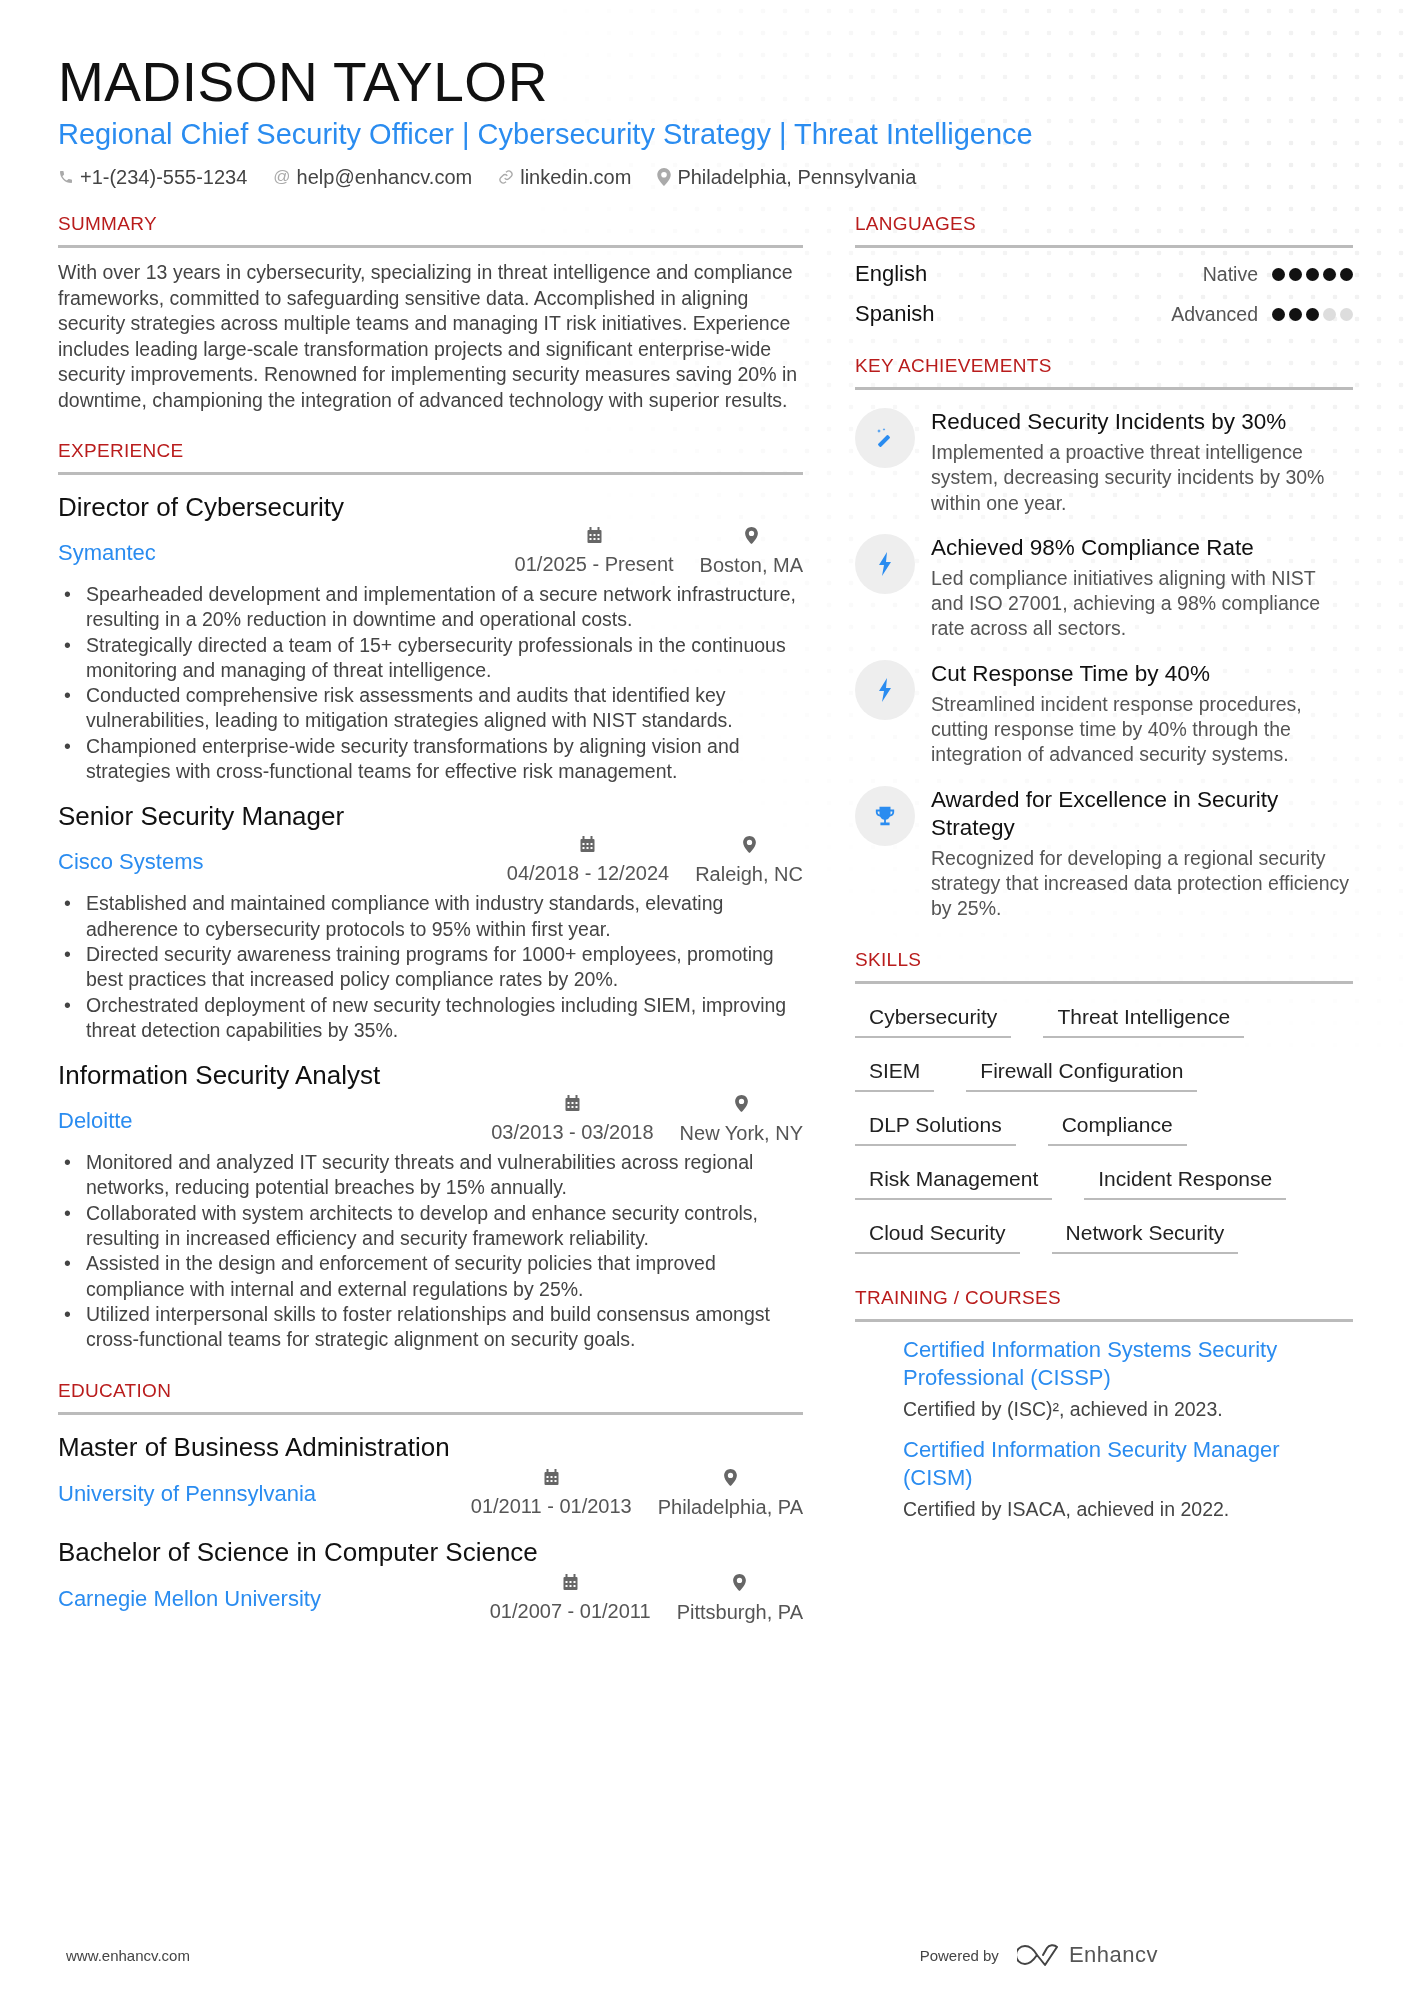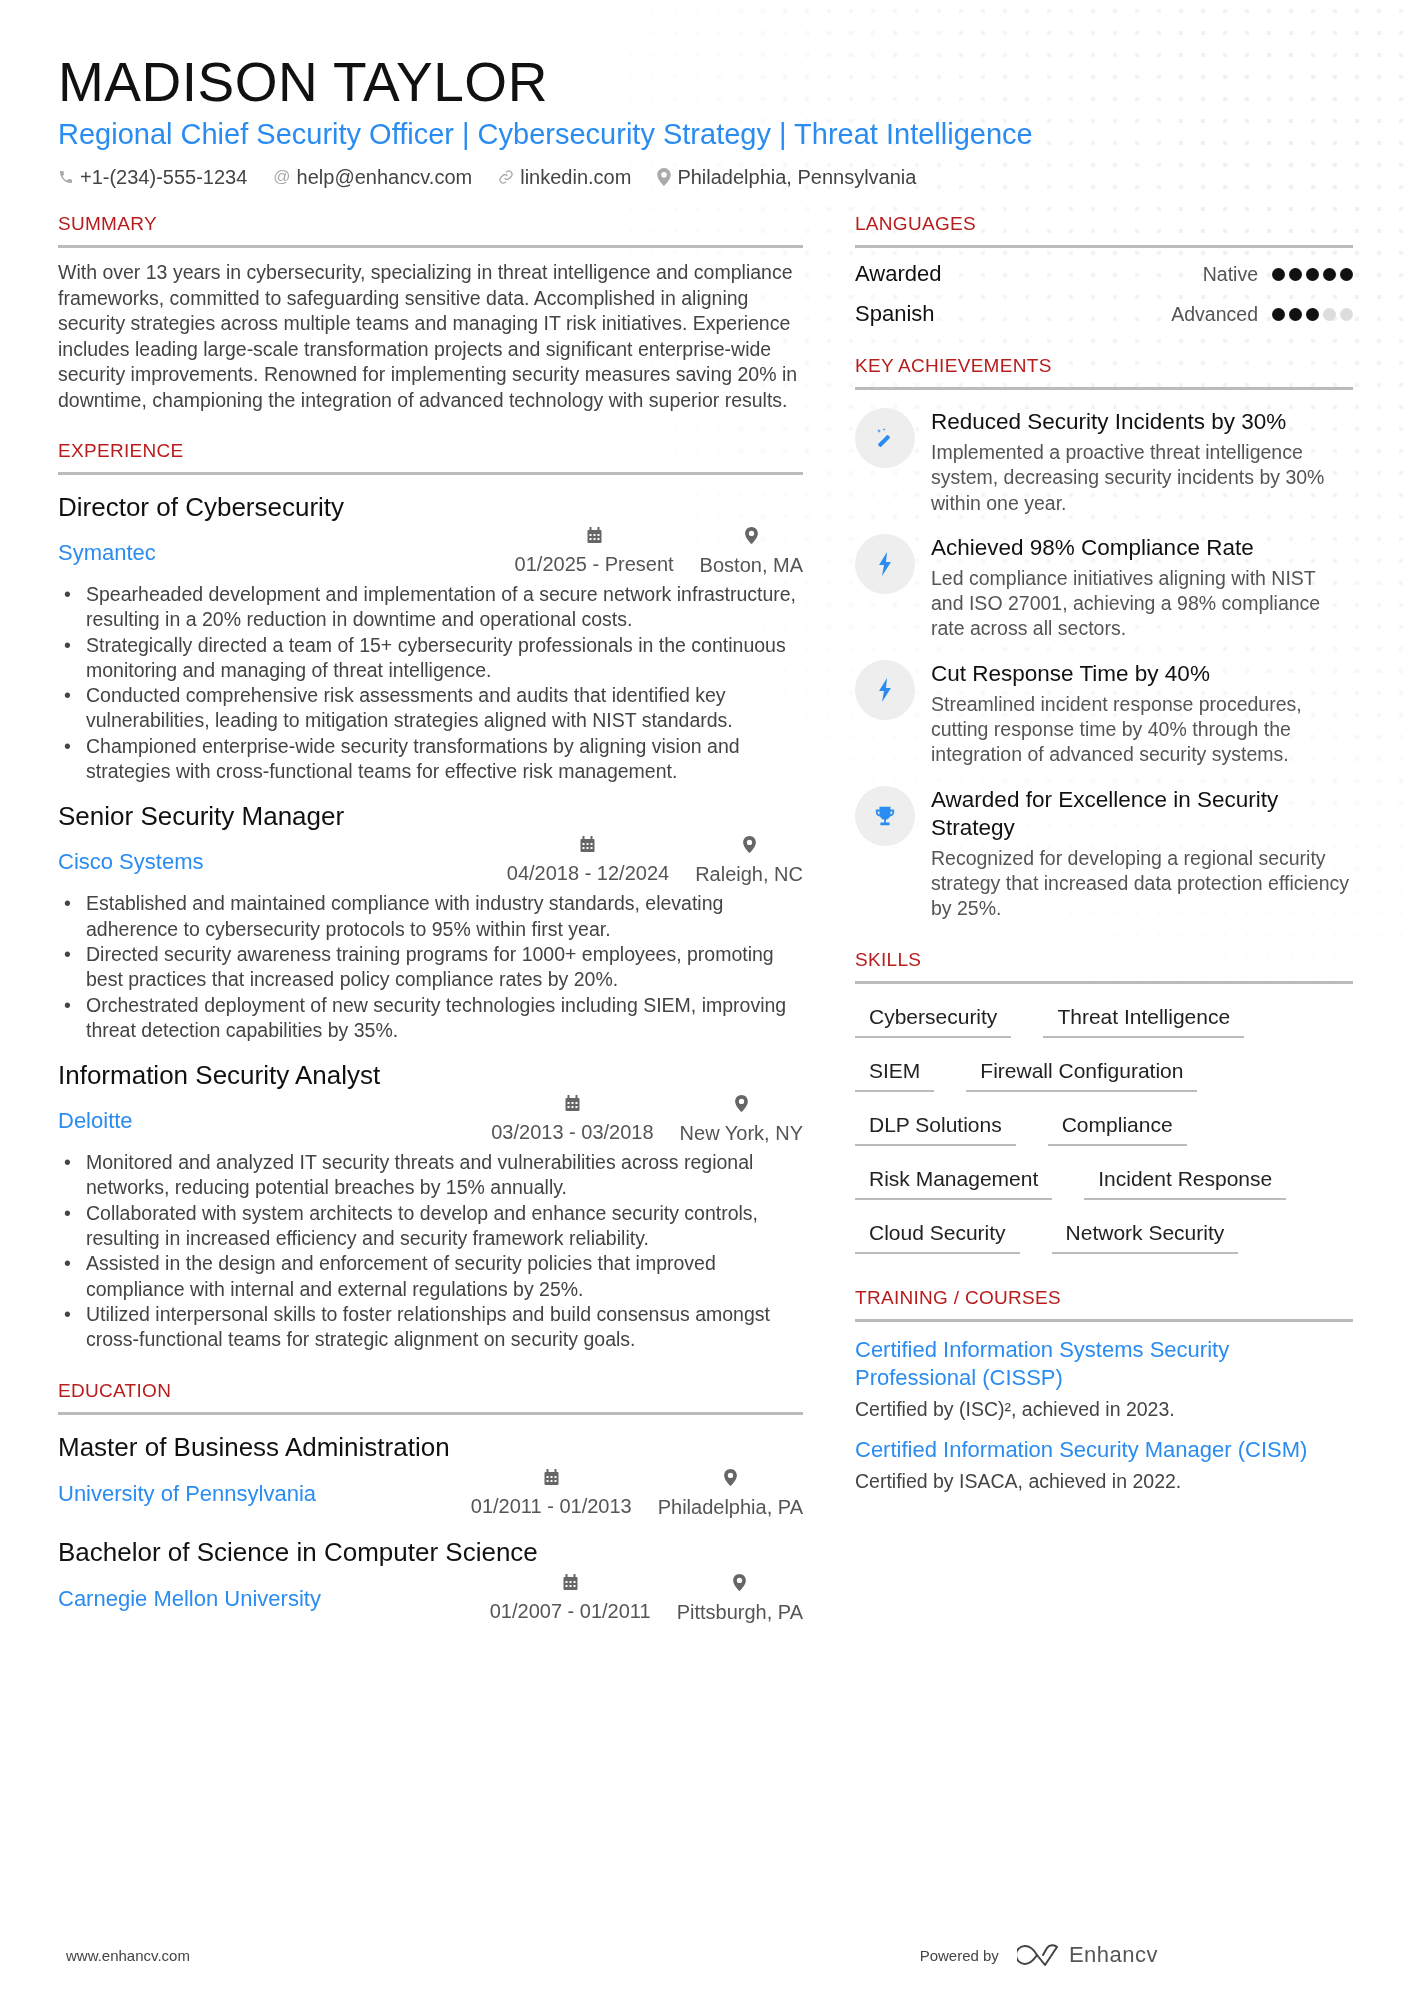--- a/index.html
+++ b/index.html
@@ -93,21 +93,21 @@
     .ach-body { margin-left: 16px; }
     .ach-title { font-size: 22.5px; color: #111; line-height: 28px; }
     .ach-desc { font-size: 19.5px; color: #555; line-height: 25.3px; margin-top: 4px; }
 
     .skills { display: flex; flex-wrap: wrap; gap: 0 32px; margin-top: 6px; }
     .skill {
       font-size: 21px; color: #222; padding: 14px 14px 6px 14px;
       border-bottom: 2px solid #bbb; margin-bottom: 6px; line-height: 26px;
     }
 
-    .course { margin-top: 14px; }
+    .course { margin-top: 14px; margin-left: 48px; }
     .course-title { font-size: 22px; color: #2a8cf0; line-height: 28px; }
     .course-desc { font-size: 19.5px; color: #444; line-height: 26px; margin-top: 4px; }
 
     .footer {
       position: absolute; bottom: 0; left: 0; width: 1230px; height: 80px;
       display: flex; justify-content: space-between; align-items: center;
       padding: 0 72px 0 66px; z-index: 1;
     }
     .footer-url { font-size: 15px; color: #444; }
     .powered { display: flex; align-items: center; gap: 18px; }
@@ -366,21 +366,21 @@
           </div>
         </div>
       </section>
     </div>
 
     <div class="right">
 
       <section class="section">
         <div class="sec-head">Languages</div>
         <div class="lang-row">
-          <span class="lang-name">Awarded</span>
+          <span class="lang-name">English</span>
           <div class="lang-right">
             <span class="lang-level">Native</span>
             <div class="dots">
               <span class="dot"></span>
               <span class="dot"></span>
               <span class="dot"></span>
               <span class="dot"></span>
               <span class="dot"></span>
             </div>
           </div>

